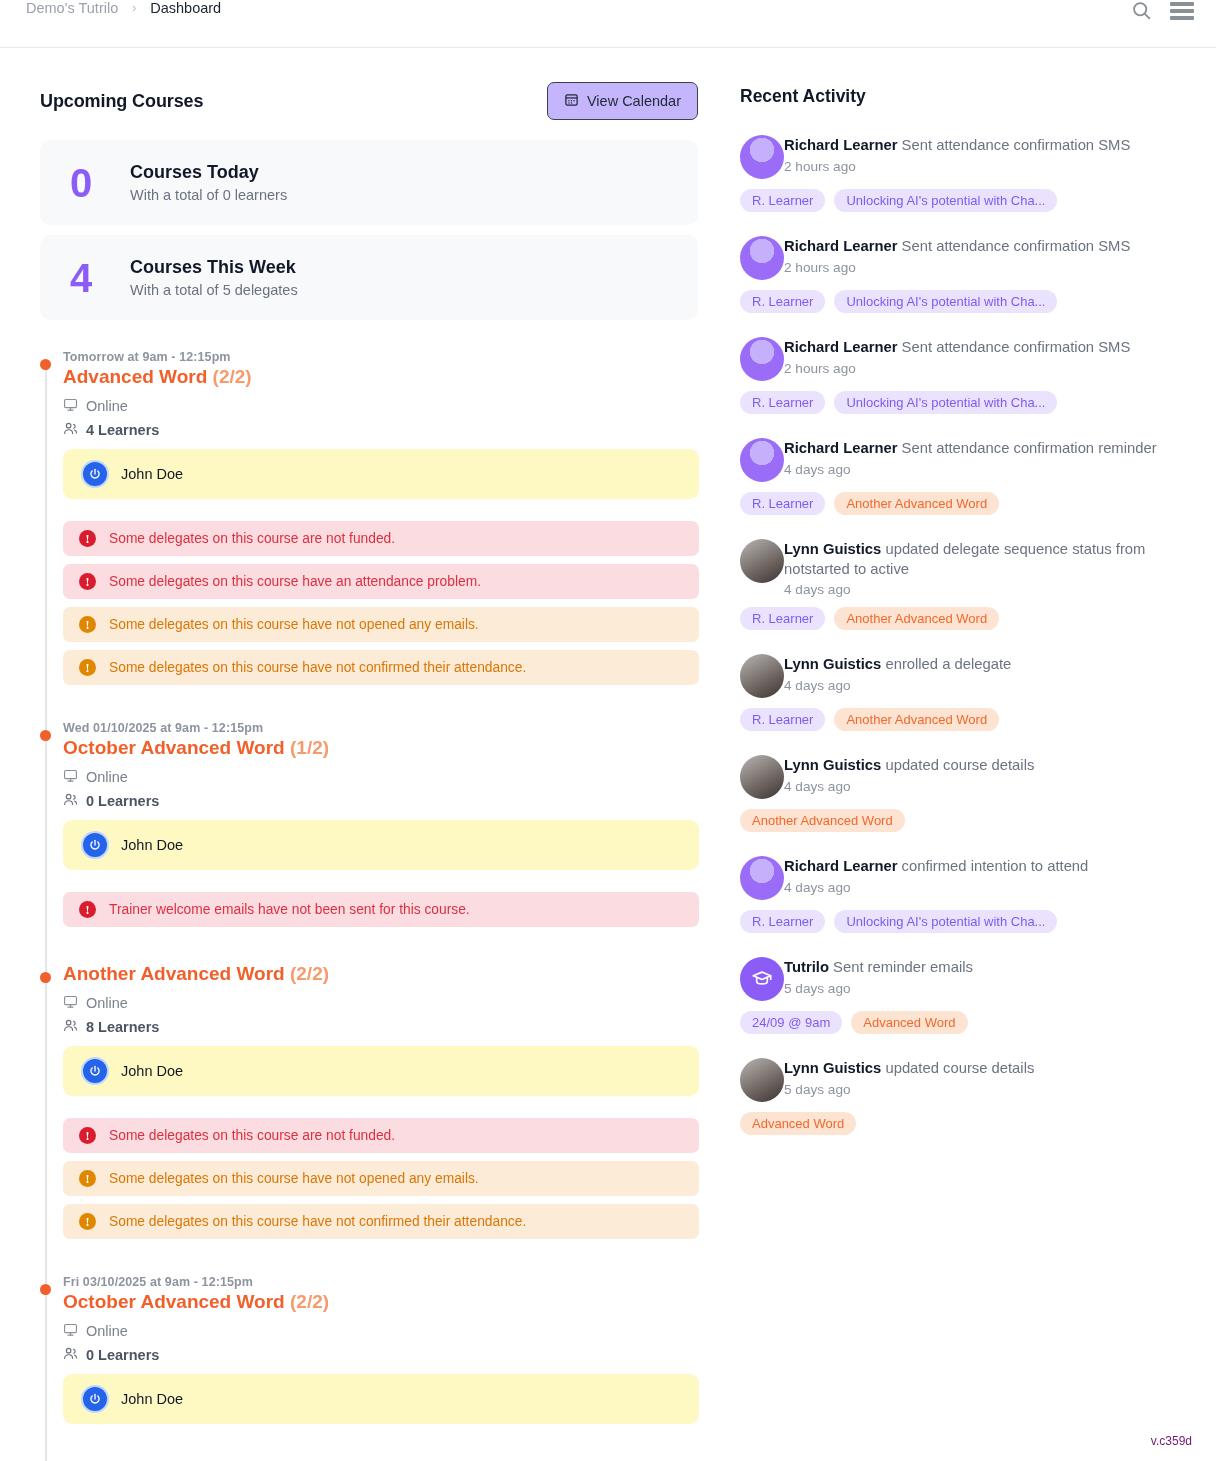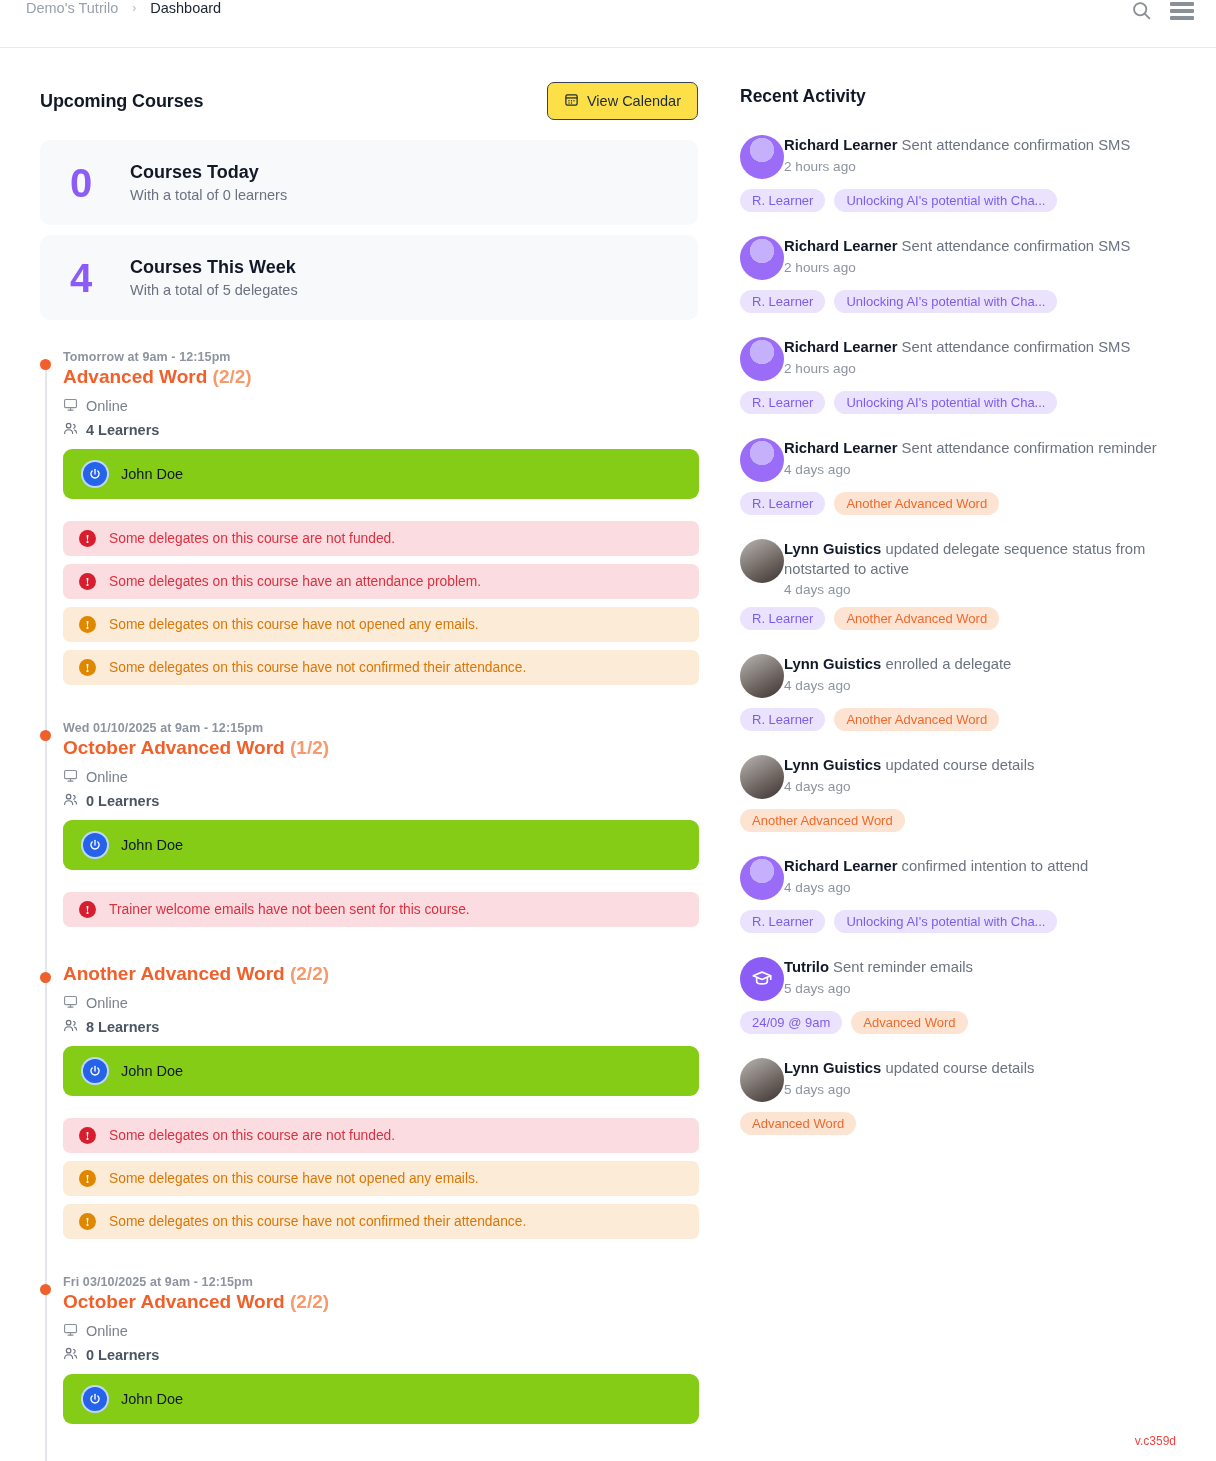--- a/index.html
+++ b/index.html
@@ -37,21 +37,21 @@
 
   
   .section-head {
     display: flex; align-items: center; justify-content: space-between;
     width: 658px; margin-bottom: 20px;
   }
   .section-title { font-size: 18px; font-weight: bold; color: #111827; letter-spacing: -0.1px; }
   .btn-outline {
     display: inline-flex; align-items: center; gap: 8px;
     border: 1.6px solid #374151; border-radius: 7px;
-    padding: 9px 16px; background: #fde047; font-size: 14.5px;
+    padding: 9px 16px; background: #c4b5fd; font-size: 14.5px;
     color: #1f2937; cursor: pointer; font-family: inherit;
   }
 
   
   .stat-card {
     width: 658px; background: #f8f9fb; border-radius: 10px;
     display: flex; align-items: center; gap: 26px;
     padding: 22px 30px; margin-bottom: 10px;
   }
   .stat-num { font-size: 40px; font-weight: bold; color: #8b5cf6; line-height: 1; min-width: 34px; }
@@ -70,21 +70,21 @@
     width: 11px; height: 11px; border-radius: 50%; background: #f1602a;
   }
   .course-date { font-size: 12.5px; font-weight: bold; color: #8d949f; margin-bottom: 2px; letter-spacing: 0.1px; }
   .course-title { font-size: 19px; font-weight: bold; color: #f1602a; margin-bottom: 9px; }
   .course-title .frac { color: #f79a6c; font-weight: bold; text-align: right; }
   .meta-row { display: flex; align-items: center; gap: 8px; font-size: 14.5px; color: #7b828c; margin-bottom: 6px; }
   .meta-row.learners { color: #4b5563; font-weight: bold; font-size: 14.5px; }
   .meta-row.learners svg { stroke: #6b7280; }
 
   .trainer-box {
-    width: 636px; background: #84cc16; border-radius: 9px;
+    width: 636px; background: #fef9c3; border-radius: 9px;
     padding: 13px 20px; margin-top: 10px; display: flex; align-items: center; gap: 14px;
   }
   .trainer-avatar {
     width: 24px; height: 24px; border-radius: 50%;
     background: #2563eb; display: flex; align-items: center; justify-content: center;
     box-shadow: 0 0 0 2px #bfd6ff;
   }
   .trainer-name { font-size: 14.5px; color: #111827; }
 
   .alerts { margin-top: 22px; display: flex; flex-direction: column; gap: 8px; }
@@ -110,21 +110,21 @@
   .avatar.brand { background: #8b5cf6; display: flex; align-items: center; justify-content: center; }
   .activity-text { padding-top: 1px; }
   .activity-line { font-size: 14.8px; line-height: 1.32; color: #6b7280; }
   .activity-actor { color: #111827; font-weight: bold; }
   .activity-time { font-size: 13.6px; color: #8d949f; margin-top: 3px; }
   .tags { display: flex; gap: 9px; margin-top: 10px; flex-wrap: wrap; }
   .tag { border-radius: 999px; padding: 4px 12px; font-size: 13px; white-space: nowrap; cursor: pointer; }
   .tag.purple { background: #ebe3fd; color: #7c5cf0; }
   .tag.orange { background: #fde4d2; color: #f1682c; }
 
-  .version { position: absolute; right: 40px; bottom: 13px; font-size: 12px; color: #ef4444; margin-left: 20px; }
+  .version { position: absolute; right: 24px; bottom: 13px; font-size: 12px; color: #701a75; margin-left: 20px; }
 </style>
 </head>
 <body>
 
 <div class="topbar">
   <div class="breadcrumb">
     <span class="crumb-muted">Demo's Tutrilo</span>
     <span class="crumb-sep">›</span>
     <span class="crumb-current">Dashboard</span>
   </div>

